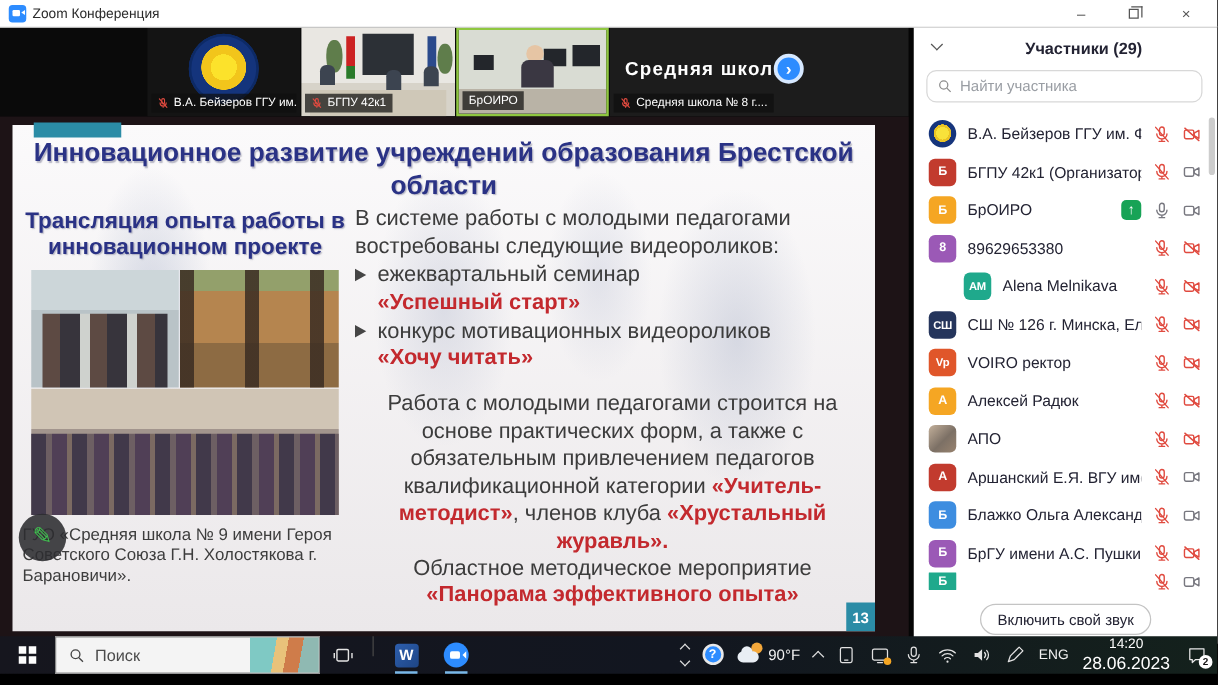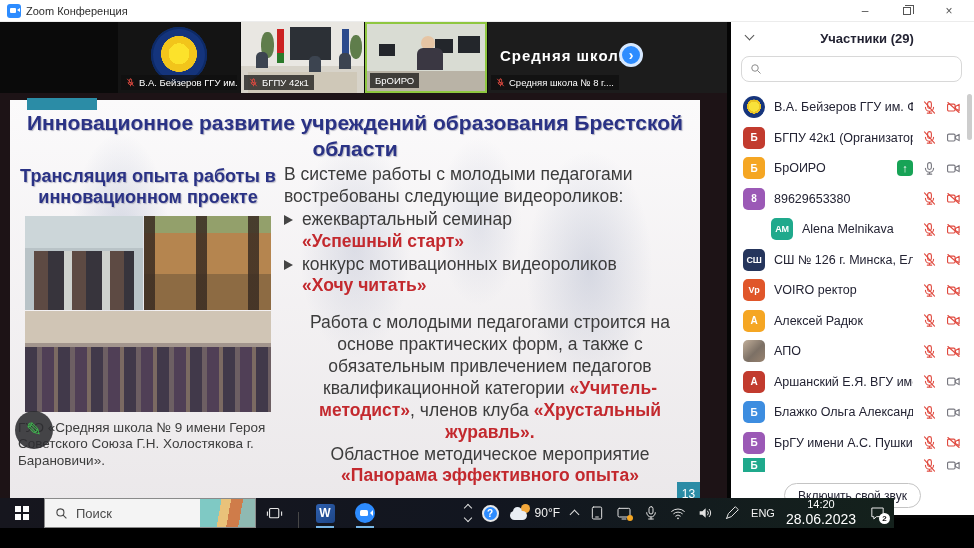--- a/index.html
+++ b/index.html
@@ -65,21 +65,21 @@
 .ph3::after{content:"";position:absolute;left:0;bottom:0;width:100%;height:64%;background:repeating-linear-gradient(90deg,#41394a 0 12px,#6d5f63 12px 17px,#503f56 17px 29px,#7b6a62 29px 33px);}
 .caption{position:relative;margin-top:8px;font-size:13.5px;color:#3d3d3d;line-height:1.24;text-align:left;}
 .annot{position:absolute;left:-3px;top:-9px;width:38px;height:38px;border-radius:50%;background:rgba(44,44,48,.88);display:flex;align-items:center;justify-content:center;color:#3ec24e;font-size:19px;z-index:3;}
 .rightcol{position:absolute;left:274px;top:64px;width:412px;color:#3c3c3c;font-size:17.5px;line-height:1.25;}
 .bullet{display:flex;gap:9px;align-items:flex-start;margin-top:1px;}
 .tri{flex:0 0 auto;margin-top:6px;width:0;height:0;border-left:9px solid #454545;border-top:5px solid transparent;border-bottom:5px solid transparent;}
 .redb{color:#c3292e;font-weight:bold;}
 .indent{margin-left:18px;}
 .centerp{text-align:center;}
 .mt{margin-top:15px;}
-.pagebox{position:absolute;right:0;bottom:0;width:23px;height:23px;background:#2b8ca6;color:#fff;font-size:12px;font-weight:normal;display:flex;align-items:center;justify-content:center;}
+.pagebox{position:absolute;right:0;bottom:0;width:23px;height:23px;background:#2b8ca6;color:#fff;font-size:12px;font-weight:bold;display:flex;align-items:center;justify-content:center;}
 
 
 .panelwrap{position:absolute;left:727px;top:22px;width:247px;height:496px;background:#050505;z-index:10;}
 .panel{position:absolute;left:4px;top:0;width:243px;height:493px;background:#fff;overflow:hidden;}
 .pchev{position:absolute;left:15px;top:10px;width:7px;height:7px;border-right:1.7px solid #555;border-bottom:1.7px solid #555;transform:rotate(45deg);cursor:pointer;}
 .ptitle{text-align:center;font-size:13px;font-weight:bold;color:#232333;padding-top:9px;padding-left:29px;}
 .psearch{position:absolute;left:10px;top:34px;width:221px;height:26px;border:1px solid #d8d8d8;border-radius:8px;display:flex;align-items:center;padding:0 8px;gap:6px;background:#fff;}
 .psearch svg{flex:0 0 auto;}
 .psearch input{border:none;outline:none;font-size:12px;color:#333;width:100%;background:transparent;}
 input::placeholder{color:#999da3;}
@@ -95,21 +95,21 @@
 .ico svg{width:100%;height:100%;stroke:currentColor;fill:none;stroke-width:1.8;stroke-linecap:round;stroke-linejoin:round;}
 .mic.muted,.cam.off{color:#e04a3f;}
 .mic.on,.cam.on{color:#77777f;}
 .mic.on .slash,.cam.on .slash{display:none;}
 .sharebadge{width:16px;height:16px;border-radius:4px;background:#17a356;color:#fff;display:flex;align-items:center;justify-content:center;font-size:11px;font-weight:bold;}
 .pfoot{position:absolute;left:0;bottom:7px;width:243px;display:flex;justify-content:center;gap:22px;}
 .pbtn{height:25px;border:1px solid #c4c4c4;border-radius:13px;background:#fff;font-size:12px;color:#232333;padding:0 13px;display:flex;align-items:center;cursor:pointer;}
 .pscroll{position:absolute;right:2px;top:72px;width:5px;height:46px;border-radius:3px;background:#cdcdcd;cursor:pointer;}
 
 
-.taskbar{position:absolute;left:0;top:498px;width:894px;height:30px;background:linear-gradient(90deg,#16161e 0%,#121620 55%,#14211c 100%);display:flex;align-items:flex-end;z-index:40;}
+.taskbar{position:absolute;left:0;top:509px;width:974px;height:30px;background:linear-gradient(90deg,#16161e 0%,#121620 55%,#14211c 100%);display:flex;align-items:flex-start;z-index:40;}
 .startbtn{width:44px;height:30px;display:flex;align-items:center;justify-content:center;cursor:pointer;}
 .winlogo{width:14px;height:14px;display:grid;grid-template-columns:6px 6px;grid-template-rows:6px 6px;gap:1.5px;}
 .winlogo span{background:#fdfdfd;}
 .tsearch{width:212px;height:30px;background:#f4f4f4;border:1px solid #8a8a8a;display:flex;align-items:center;position:relative;cursor:text;}
 .tsearch input{border:none;outline:none;background:transparent;font-size:13px;color:#333;width:108px;}
 .tsearch input::placeholder{color:#4b4b4b;}
 .bingimg{position:absolute;right:0;top:0;width:55px;height:28px;background:linear-gradient(100deg,#7fc9c4 0 36%,#e9c27a 36% 52%,#cf7c4a 52% 72%,#8fb9b2 72%);}
 .tvbtn{width:36px;height:30px;display:flex;align-items:center;justify-content:center;cursor:pointer;}
 .sep{width:1px;height:16px;background:#474747;margin:0 6px;}
 .appbtn{width:40px;height:30px;position:relative;display:flex;align-items:center;justify-content:center;cursor:pointer;}
@@ -261,20 +261,21 @@
 
   <div class="panelwrap">
     <div class="panel">
       <span class="pchev"></span>
       <div class="ptitle">Участники (29)</div>
       <div class="psearch">
         <svg width="12" height="12" viewBox="0 0 24 24">
             <circle cx="10" cy="10" r="6.5" stroke="#8c8c8c" stroke-width="2" fill="none"></circle>
             <line x1="15" y1="15" x2="21" y2="21" stroke="#8c8c8c" stroke-width="2"></line>
           </svg>
+        <input type="text" placeholder="Найти участника" style="">
       </div>
       <div class="plist">
           <div class="prow">
     <span class="avatar logo"></span>
     <span class="pname">В.А. Бейзеров ГГУ им. Ф.Ск... (Я)</span>
     <span class="picos">
 
       <span class="ico mic muted"><svg viewBox="0 0 24 24">
                   <rect x="9" y="2.5" width="6" height="11" rx="3"></rect>
                   <path d="M5.5 11.5a6.5 6.5 0 0 0 13 0M12 18v3M8.5 21h7"></path>

